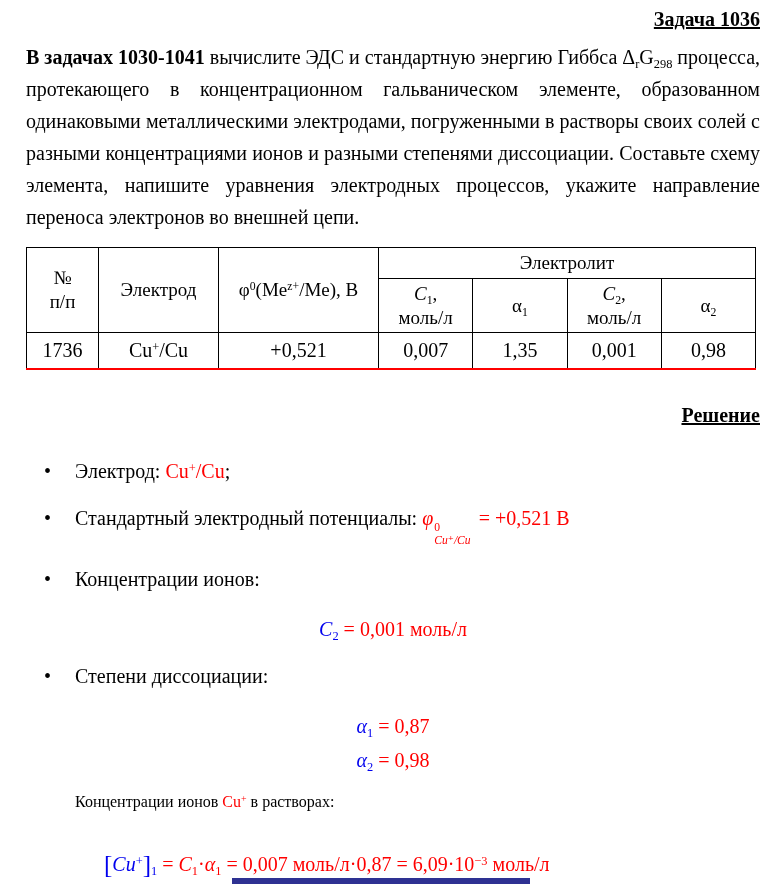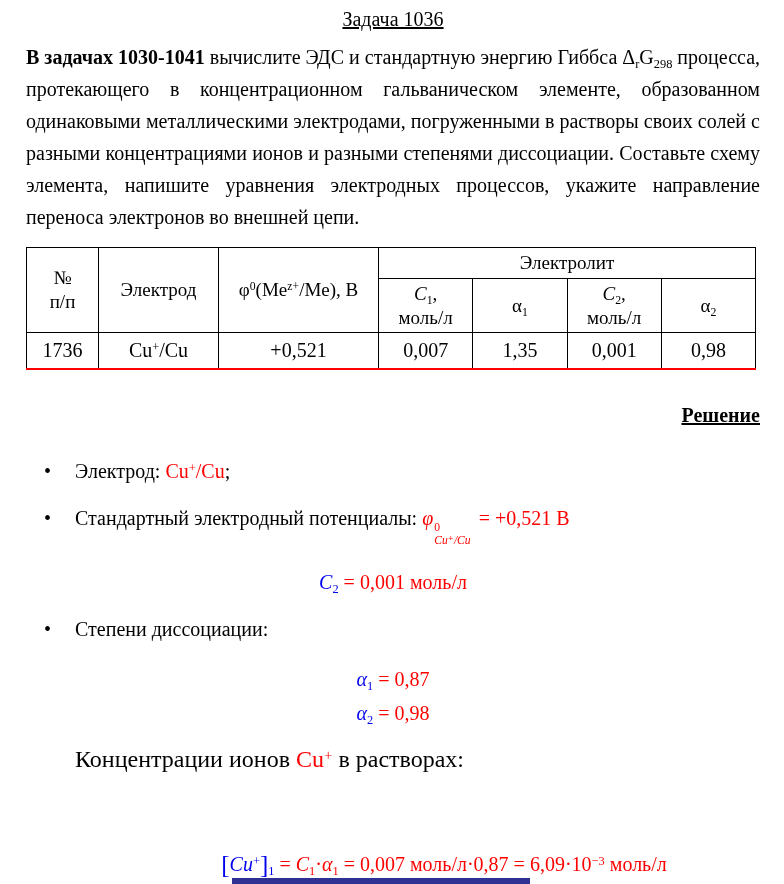--- a/index.html
+++ b/index.html
@@ -1,20 +1,20 @@
 <!DOCTYPE html>
 <html style="--red: #FF0000; --blue: #0000EE; --bar: #2E3192;"><head>
 <meta charset="utf-8">
 <style>
   *{margin:0;padding:0;box-sizing:border-box;}
   html,body{width:784px;height:884px;overflow:hidden;background:#ffffff;}
   body{font-family:"Liberation Serif","DejaVu Serif",serif;color:#000;}
   .page{position:relative;width:784px;height:884px;padding:8px 24px 0 26px;overflow:hidden;}
 
-  .title{text-align:center;font-size:20px;font-weight:normal;margin-bottom:10px;}
+  .title{text-align:right;font-size:20px;font-weight:bold;margin-bottom:10px;}
   .u{text-decoration:underline;}
 
   .problem{font-size:20px;line-height:32px;text-align:justify;}
   sub,sup{font-size:0.62em;line-height:0;}
   sub{vertical-align:-0.3em;}
   sup{vertical-align:0.5em;}
 
   table.data-table{border-collapse:collapse;width:730px;margin-top:14px;font-size:19px;table-layout:fixed;}
   table.data-table td{border:1.6px solid #000;text-align:center;vertical-align:middle;padding:3px 4px;line-height:1.25;}
   table.data-table tr.datarow td{border-bottom:2.6px solid var(--red);font-size:20px;height:36px;}
@@ -29,23 +29,23 @@
   .bullets li{position:relative;padding-left:49px;margin-bottom:18px;line-height:1.45;}
   .bullets li::before{content:"\2022";position:absolute;left:18px;font-size:20px;}
   .bullets.tight{margin-top:0;}
 
   .supsub{display:inline-flex;flex-direction:column;align-items:flex-start;font-size:0.58em;line-height:1.12;vertical-align:-0.55em;margin:0 3px 0 1px;}
   .ss-top,.ss-bot{display:block;}
 
   .center-block{text-align:center;font-size:20px;margin:2px 0 16px 0;}
   .fline{line-height:34px;}
 
-  .indent-para{font-size:24px;margin-left:49px;margin-top:0;}
+  .indent-para{font-size:16px;margin-left:49px;margin-top:0;}
 
-  .final-formula{position:absolute;top:851px;left:104px;right:0;text-align:center;font-size:20px;white-space:nowrap;}
+  .final-formula{position:absolute;top:851px;left:104px;right:0;font-size:20px;white-space:nowrap;}
   .bracket{font-size:1.25em;vertical-align:-0.08em;}
   .clipped-rule{position:absolute;top:878px;left:232px;width:298px;height:6px;background:var(--bar);}
 </style>
 </head>
 <body>
 
 <div class="page">
 
   <div class="title">
     <span class="u">Задача 1036</span>
@@ -85,20 +85,21 @@
   </div>
 
   <ul class="bullets">
     <li><span>Электрод: </span><span class="red"><span>Cu</span><sup>+</sup><span>/Cu</span></span><span>;</span></li>
 
     <li><span>Стандартный электродный потенциалы: </span><span class="red"><span class="it">φ</span><span class="supsub">
             <span class="ss-top">0</span>
             <span class="ss-bot it">Cu⁺/Cu</span>
           </span><span> = +0,521 В</span></span></li>
 
+    <li>Концентрации ионов:</li>
   </ul>
 
   <div class="center-block">
     <div class="fline"><span class="blue it">C</span><sub class="blue">2</sub><span class="red"> = 0,001 моль/л</span></div>
   </div>
 
   <ul class="bullets tight">
     <li>Степени диссоциации:</li>
   </ul>
 

